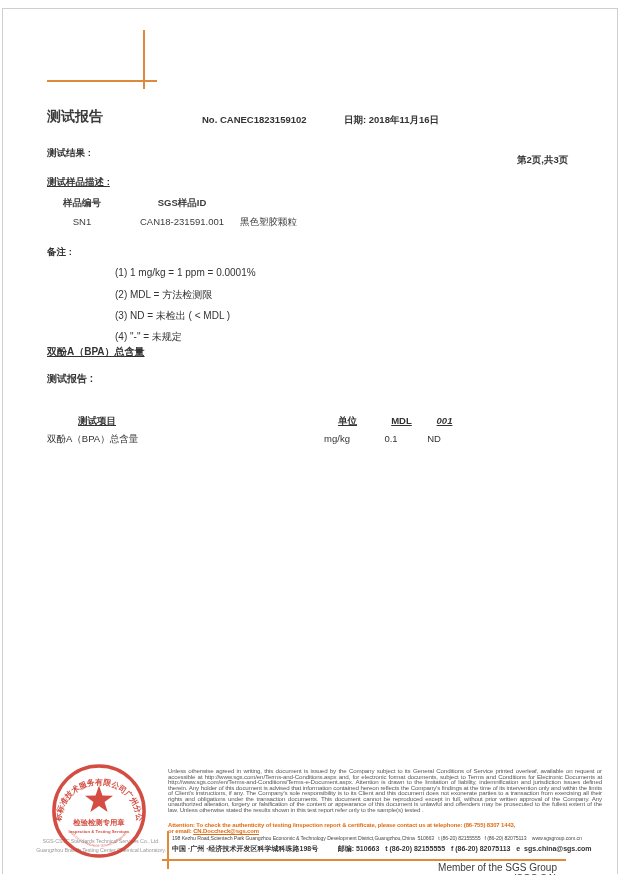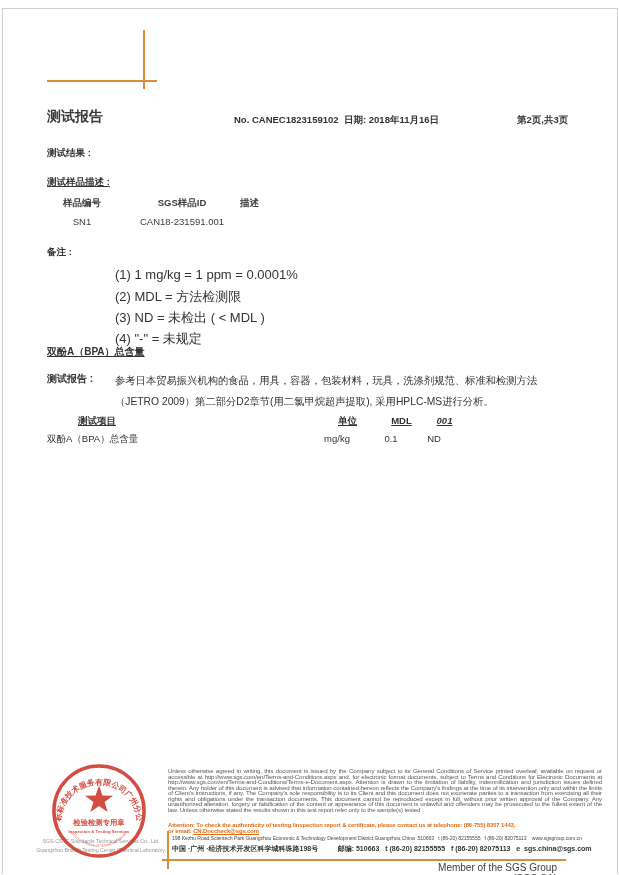--- a/index.html
+++ b/index.html
@@ -16,40 +16,40 @@
   .logo-block { position:absolute; left:47px; top:28px; width:112px; height:62px; }
   .logo-text {
     position:absolute; left:13px; top:-4px; font-size:47px; font-weight:bold;
     color:#8f8f8f; letter-spacing:-2px; font-family:"Liberation Sans", sans-serif;
   }
   .logo-hline { position:absolute; left:0; top:52px; width:110px; height:1.5px; background:#dd8a3c; }
   .logo-vline { position:absolute; left:96px; top:2px; width:1.5px; height:59px; background:#dd8a3c; }
   
   .report-title { position:absolute; left:47px; top:108px; font-size:14px; font-weight:bold; color:#3a3a3a; }
   .hdr { position:absolute; top:114px; font-size:9.5px; font-weight:bold; color:#333; }
-  .report-no   { left:204px;padding-left:30px; }
+  .report-no   { left:172px;padding-left:30px; }
   .report-date { left:344px; }
-  .page-info   { left:517px; }
+  .page-info   { left:517px;margin-top:40px; }
   
   .lbl { position:absolute; font-size:9.5px; font-weight:bold; color:#333; }
   .results-label { left:47px; top:147px; }
   .sample-heading { left:47px; top:176px; text-decoration:underline; }
   .notes-label { left:47px; top:246px; }
   .bpa-heading { left:47px; top:345px; text-decoration:underline; font-size:10px; }
   .method-label { left:47px; top:372px; font-size:10px; }
   
   .s-cell { position:absolute; font-size:9.5px; }
   .s-head { font-weight:bold; }
   .sc1 { left:47px;  width:70px;  text-align:center; }
   .sc2 { left:117px; width:130px; text-align:center; }
   .sc3 { left:240px; width:220px; text-align:left; }
   .srow-head { top:197px; }
   .srow-1    { top:216px; }
   
-  .note-item { position:absolute; left:115px; font-size:13px; color:#333; }
+  .note-item { position:absolute; left:115px; font-size:10px; color:#333; }
   
   .method-text { position:absolute; left:115px; top:371px; width:466px; font-size:10.3px; line-height:20.5px; color:#333; }
   
   .r-cell { position:absolute; font-size:9.5px; color:#333; }
   .r-head { font-weight:bold; text-decoration:underline; }
   .rc-item-h { left:57px; }
   .rc-item   { left:47px; }
   .rc-unit { left:315px; width:44px; text-align:center; }
   .rc-mdl  { left:369px; width:44px; text-align:center; }
   .rc-001  { left:412px; width:44px; text-align:center; }
@@ -91,33 +91,32 @@
   <div class="report-title">测试报告</div>
   <div class="hdr report-no">No. CANEC1823159102</div>
   <div class="hdr report-date">日期: 2018年11月16日</div>
   <div class="hdr page-info">第2页,共3页</div>
 
   <div class="lbl results-label">测试结果 :</div>
 
   <div class="lbl sample-heading">测试样品描述 :</div>
   <div class="s-cell s-head sc1 srow-head">样品编号</div>
   <div class="s-cell s-head sc2 srow-head">SGS样品ID</div>
-  <div class="s-cell s-head sc3 srow-head">描述</div>
   <div class="s-cell sc1 srow-1">SN1</div>
   <div class="s-cell sc2 srow-1">CAN18-231591.001</div>
+  <div class="s-cell sc3 srow-1">黑色塑胶颗粒</div>
 
   <div class="lbl notes-label">备注 :</div>
   <div class="note-item" style="top:267px">(1) 1 mg/kg = 1 ppm = 0.0001%</div>
   <div class="note-item" style="top:288px">(2) MDL = 方法检测限</div>
   <div class="note-item" style="top:309px">(3) ND = 未检出 ( &lt; MDL )</div>
   <div class="note-item" style="top:330px">(4) "-" = 未规定</div>
 
   <div class="lbl bpa-heading">双酚A（BPA）总含量</div>
   <div class="lbl method-label">测试报告 :</div>
-  <div class="method-text">参考日本贸易振兴机构的食品，用具，容器，包装材料，玩具，洗涤剂规范、标准和检测方法（JETRO 2009）第二部分D2章节(用二氯甲烷超声提取), 采用HPLC-MS进行分析。</div>
 
   <div class="r-cell r-head rc-item-h rrow-head">测试项目</div>
   <div class="r-cell r-head rc-unit rrow-head">单位</div>
   <div class="r-cell r-head rc-mdl rrow-head">MDL</div>
   <div class="r-cell r-head r-italic rc-001 rrow-head">001</div>
   <div class="r-cell rc-item rrow-1">双酚A（BPA）总含量</div>
   <div class="r-cell rc-unit rrow-1">mg/kg</div>
   <div class="r-cell rc-mdl rrow-1">0.1</div>
   <div class="r-cell rc-001 rrow-1">ND</div>
 

